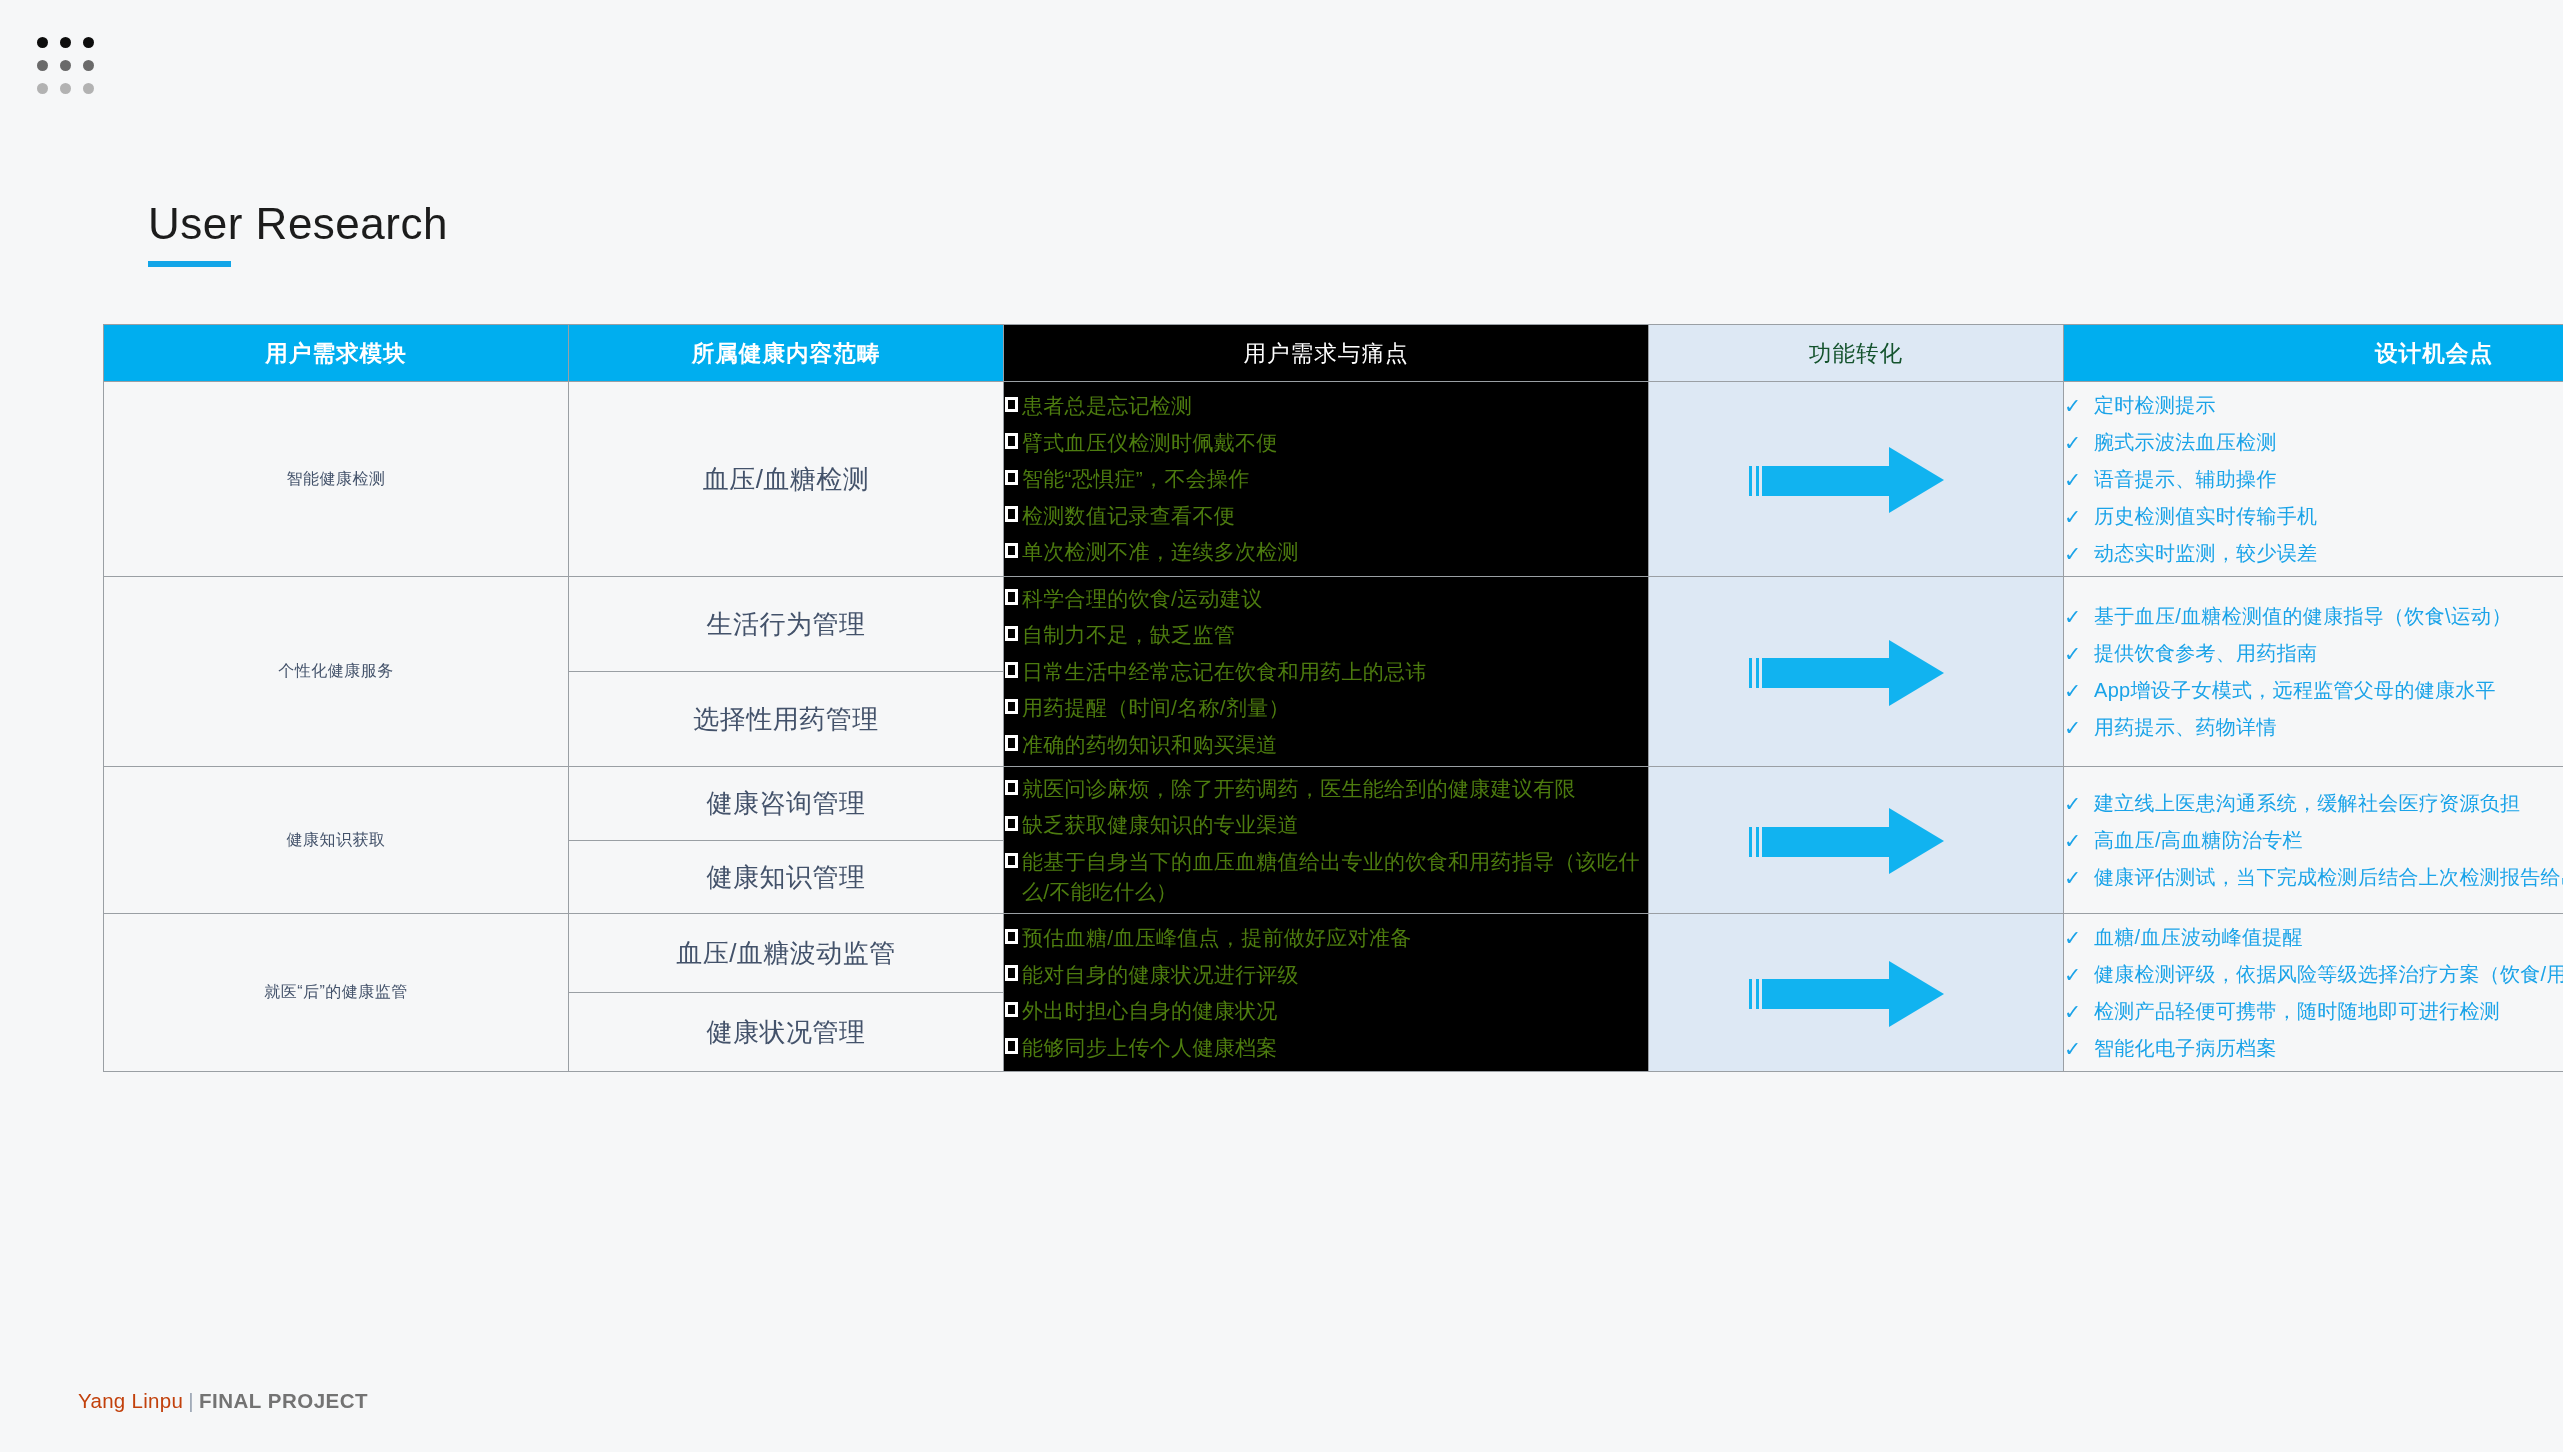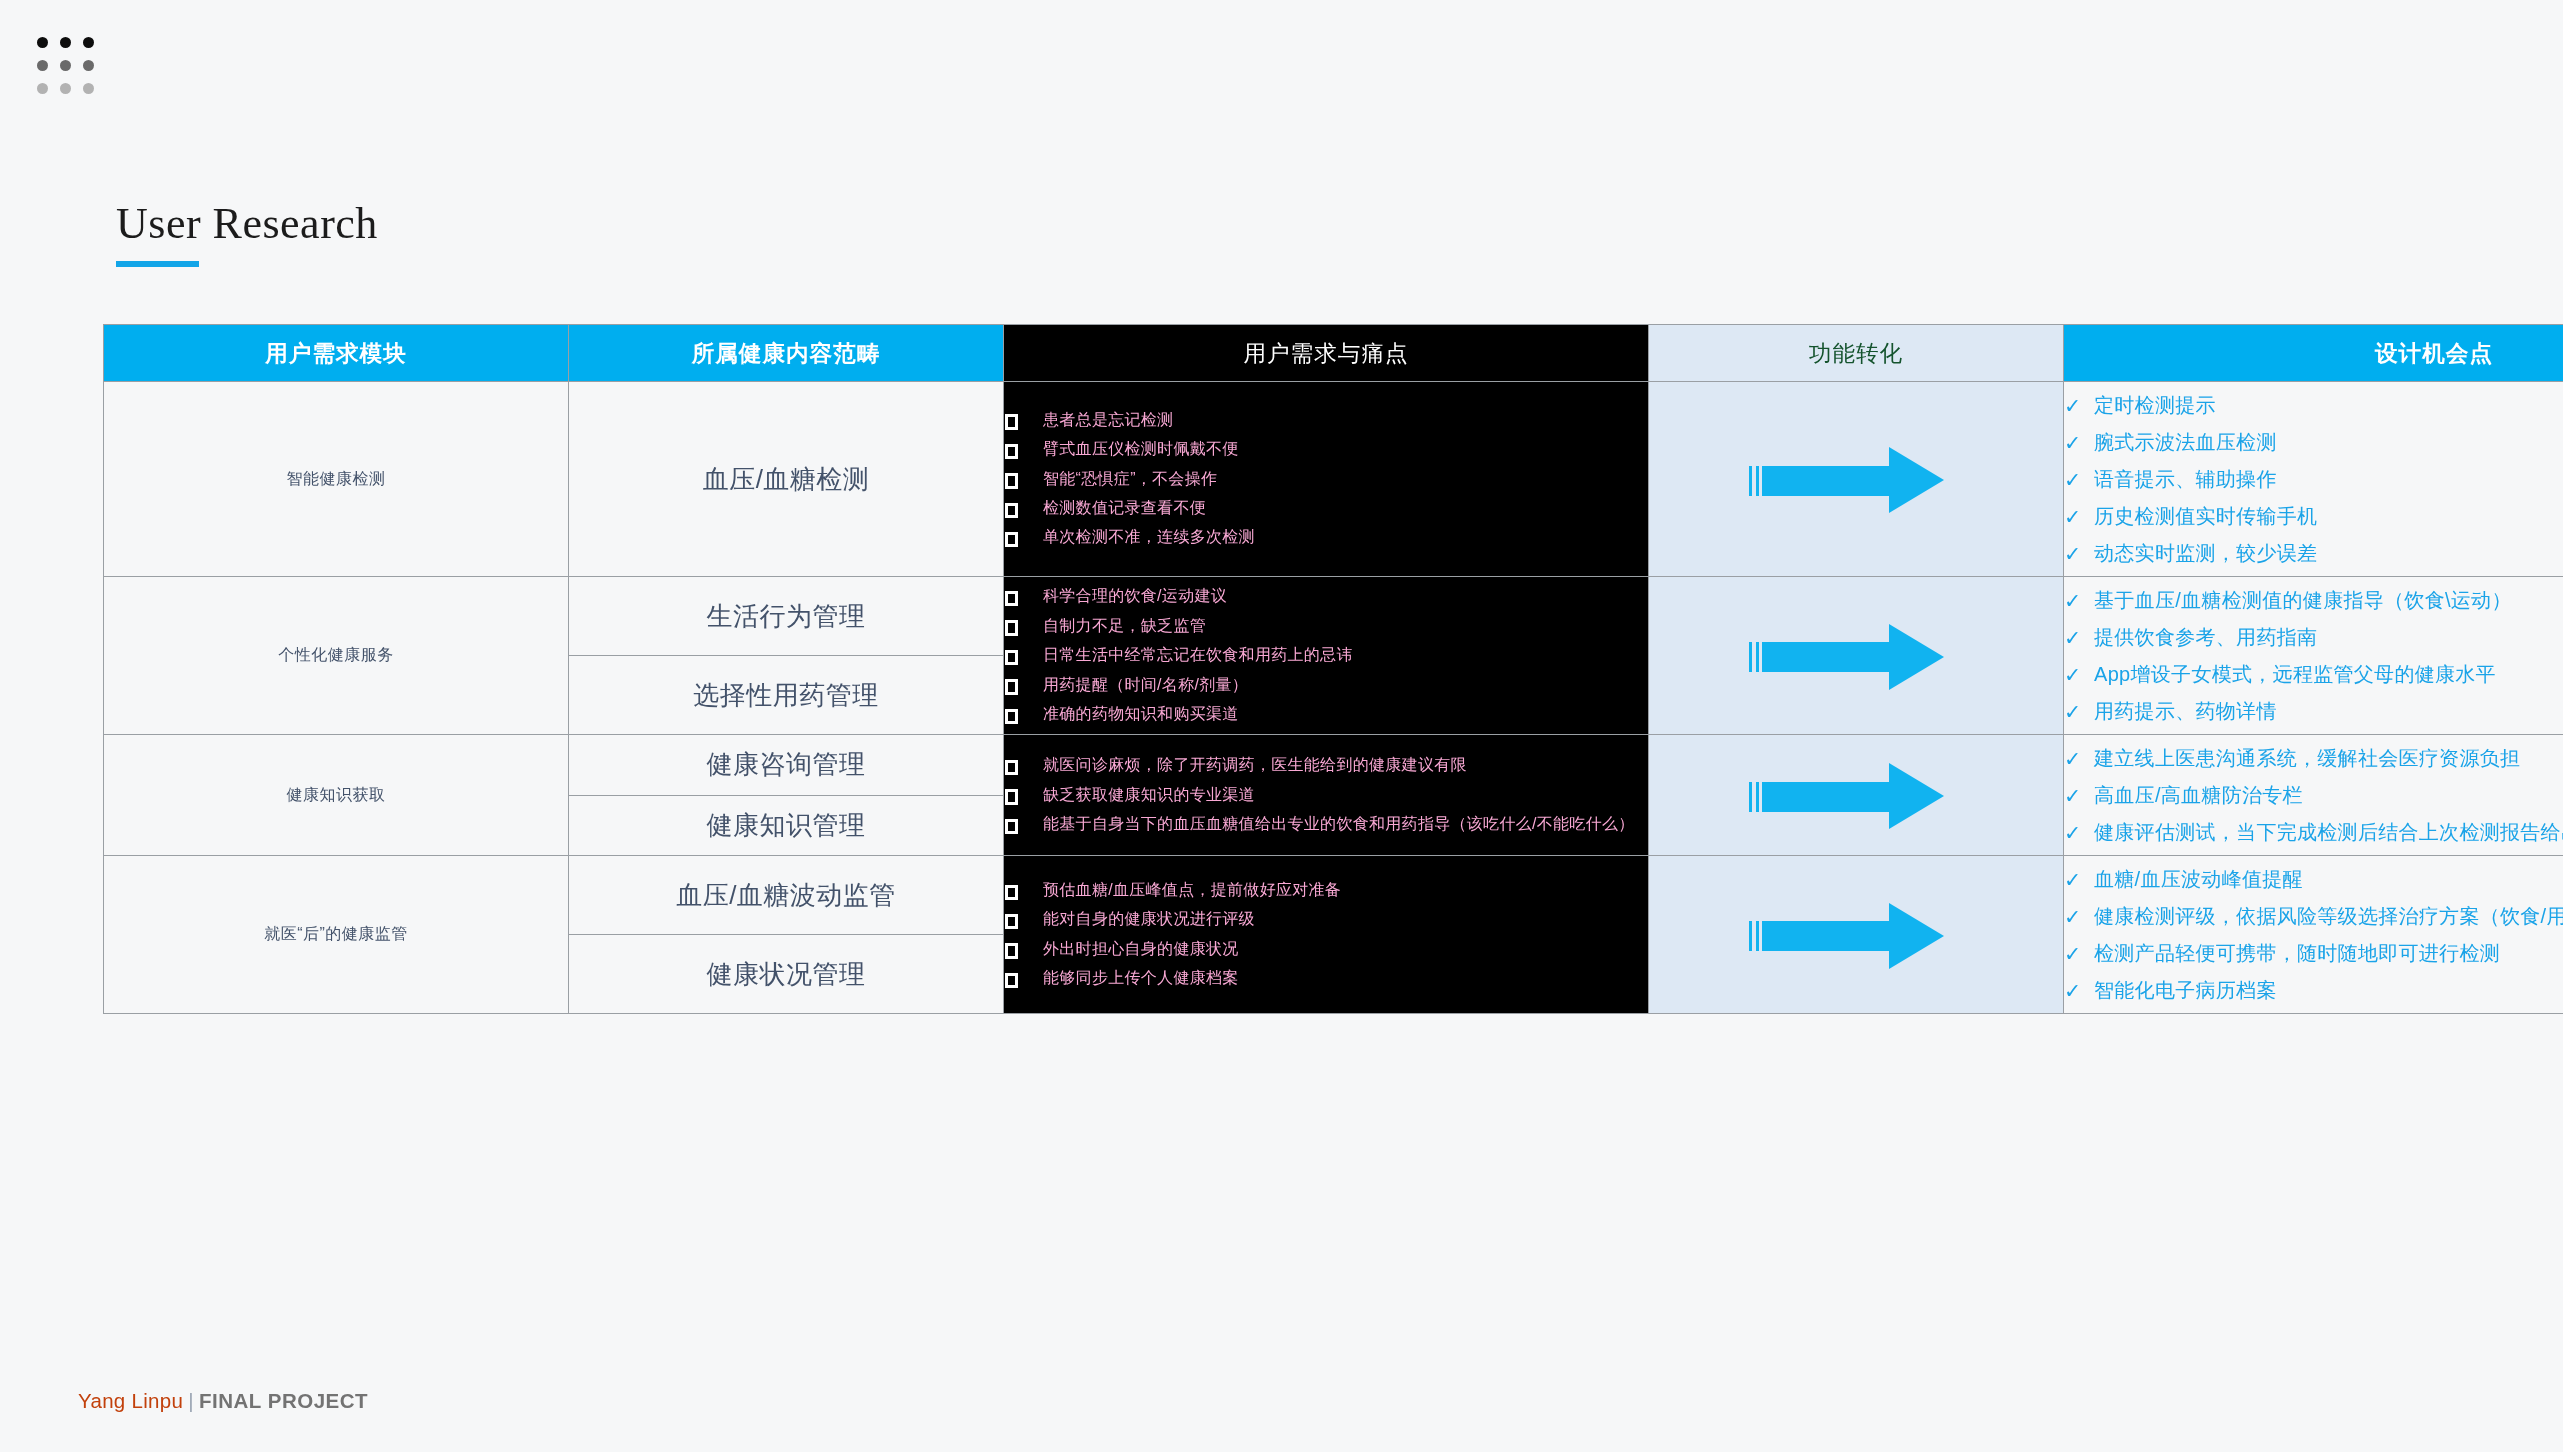--- a/index.html
+++ b/index.html
@@ -30,21 +30,21 @@
     gap: 11.8px;
   }
   .logo-grid .dot {
     width: 11.3px; height: 11.3px; border-radius: 50%;
   }
   .logo-grid .r0 { background: #0d0d0d; }
   .logo-grid .r1 { background: #6a6a6a; }
   .logo-grid .r2 { background: #b2b2b2; }
 
   
-  .title-wrap { position: absolute; left: 116px; top: 202px; font-family: Liberation Serif, serif; }
+  .title-wrap { position: absolute; left: 148px; top: 202px; }
   .page-title {
     font-size: 44px;
     font-weight: 400;
     color: #1c1c1c;
     letter-spacing: 0.5px;
     line-height: 1;
     white-space: nowrap;
   }
   .title-rule {
     margin-top: 15.4px;
@@ -110,24 +110,24 @@
   .cell-opp {
     background: #f6f7f8;
     padding: 13.3px 17.4px 13.3px 15.4px;
   }
 
   
   ul.pain-list, ul.opp-list { list-style: none; }
 
   ul.pain-list li {
     position: relative;
-    padding-left: 39px;
-    font-size: 16px;
+    padding-left: 18px;
+    font-size: 21px;
     line-height: 1.42;
-    color: #f9a8d4;
+    color: #4d7c0f;
     margin: 6.7px 0;
     letter-spacing: 0.3px;
   }
   ul.pain-list li .bullet-box {
     position: absolute;
     left: 1px;
     top: 5.6px;
     width: 13px;
     height: 15.4px;
     border: 3.1px solid #ffffff;

